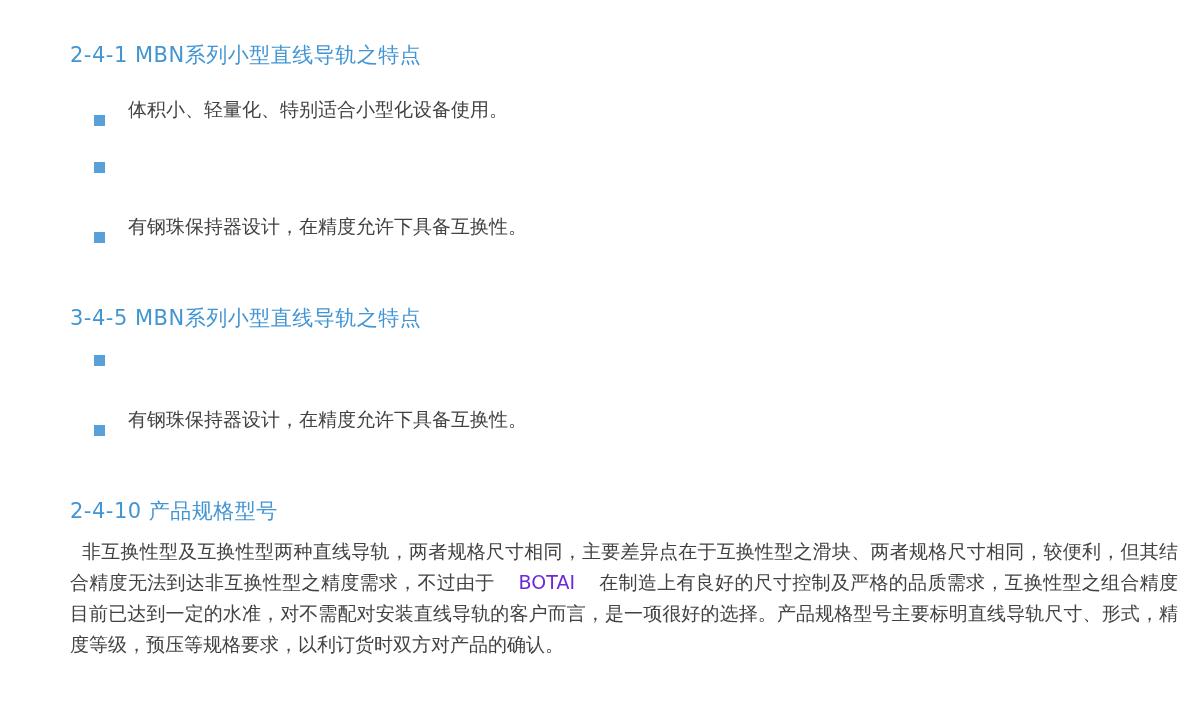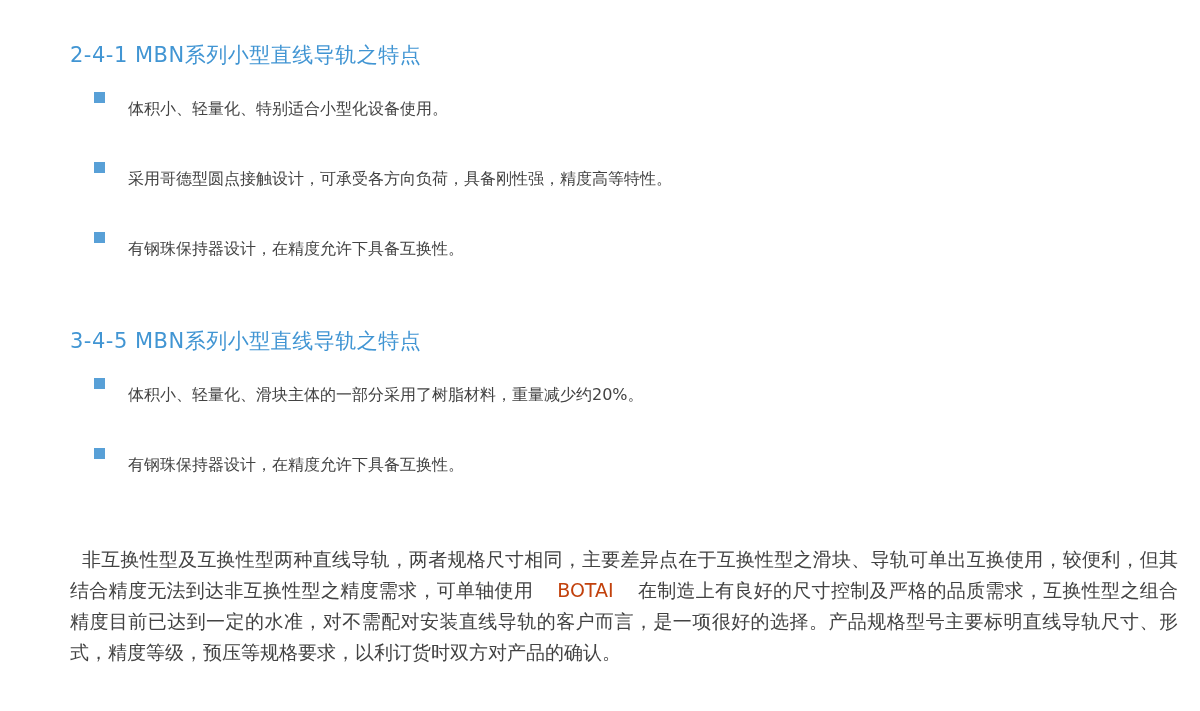--- a/index.html
+++ b/index.html
@@ -22,83 +22,82 @@
     font-size: 21px;
     font-weight: normal;
     line-height: 26px;
     margin-bottom: 6px;
     letter-spacing: 0.5px;
   }
   .bullet-list {
     list-style: none;
   }
   .bullet-item {
-    font-size: 16px;
+    font-size: 19px;
     line-height: 34px;
     display: flex;
-    align-items: flex-start;
+    align-items: flex-end;
   }
   .bullet-square {
     width: 11px;
     height: 11px;
     background: #58a0d7;
     display: inline-block;
     margin-right: 11px;
     flex: 0 0 auto;
   }
   .spec-section .section-heading {
     margin-bottom: 4px;
   }
   .spec-paragraph {
     font-size: 19px;
     line-height: 31px;
     text-align: justify;
     color: #424242;
   }
   .brand {
-    color: #c2410c;
+    color: #6d28d9;
   }
 </style>
 </head>
 <body>
 
 <main>
 
   <section class="feature-section">
     <h2 class="section-heading">2-4-1 MBN系列小型直线导轨之特点</h2>
     <ul class="bullet-list">
       <li class="bullet-item">
         <span class="bullet-square"></span>
         <span class="bullet-text">体积小、轻量化、特别适合小型化设备使用。</span>
       </li>
       <li class="bullet-item">
         <span class="bullet-square"></span>
-        <span class="bullet-text">采用哥德型圆点接触设计，可承受各方向负荷，具备刚性强，精度高等特性。</span>
       </li>
       <li class="bullet-item">
         <span class="bullet-square"></span>
         <span class="bullet-text">有钢珠保持器设计，在精度允许下具备互换性。</span>
       </li>
     </ul>
   </section>
 
   <section class="feature-section">
   </section>
 
   <section class="feature-section">
     <h2 class="section-heading">3-4-5 MBN系列小型直线导轨之特点</h2>
     <ul class="bullet-list">
       <li class="bullet-item">
         <span class="bullet-square"></span>
-        <span class="bullet-text">体积小、轻量化、滑块主体的一部分采用了树脂材料，重量减少约20%。</span>
       </li>
       <li class="bullet-item">
         <span class="bullet-square"></span>
         <span class="bullet-text">有钢珠保持器设计，在精度允许下具备互换性。</span>
       </li>
     </ul>
   </section>
 
   <section class="spec-section">
-    <p class="spec-paragraph"><span>非互换性型及互换性型两种直线导轨，两者规格尺寸相同，主要差异点在于互换性型之滑块、导轨可单出互换使用，较便利，但其结合精度无法到达非互换性型之精度需求，可单轴使用</span><span class="brand">BOTAI</span><span>在制造上有良好的尺寸控制及严格的品质需求，互换性型之组合精度目前已达到一定的水准，对不需配对安装直线导轨的客户而言，是一项很好的选择。产品规格型号主要标明直线导轨尺寸、形式，精度等级，预压等规格要求，以利订货时双方对产品的确认。</span></p>
+    <h2 class="section-heading">2-4-10 产品规格型号</h2>
+    <p class="spec-paragraph"><span>非互换性型及互换性型两种直线导轨，两者规格尺寸相同，主要差异点在于互换性型之滑块、两者规格尺寸相同，较便利，但其结合精度无法到达非互换性型之精度需求，不过由于</span><span class="brand">BOTAI</span><span>在制造上有良好的尺寸控制及严格的品质需求，互换性型之组合精度目前已达到一定的水准，对不需配对安装直线导轨的客户而言，是一项很好的选择。产品规格型号主要标明直线导轨尺寸、形式，精度等级，预压等规格要求，以利订货时双方对产品的确认。</span></p>
   </section>
 
 </main>
 
 </body></html>

